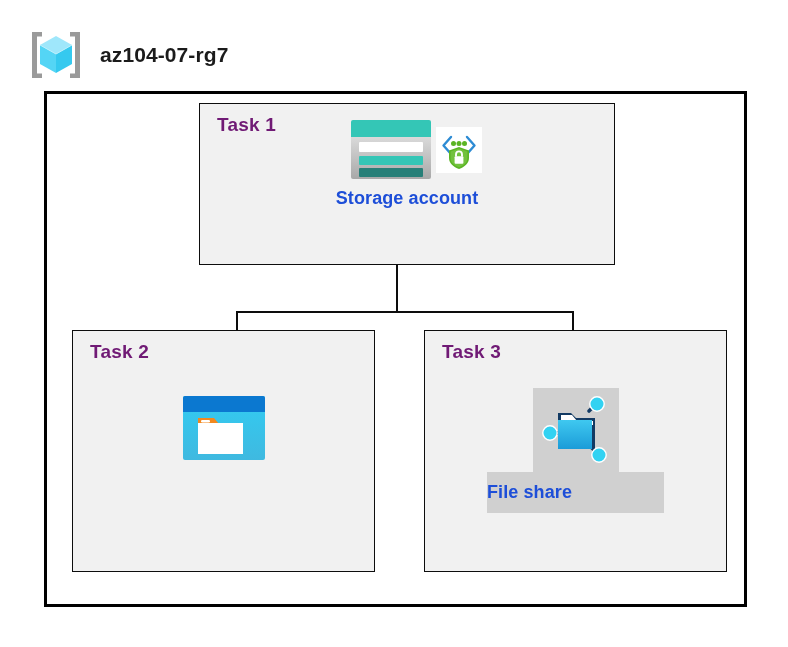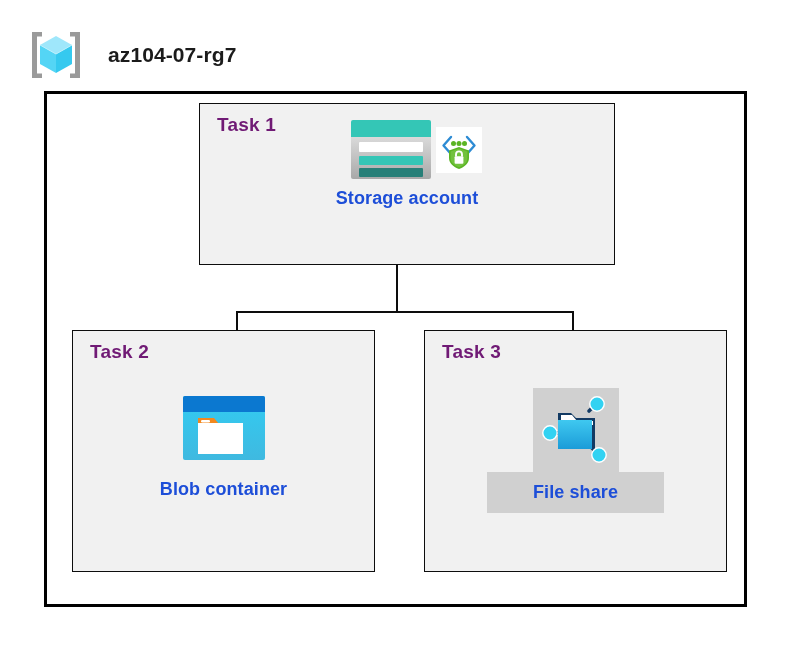--- a/index.html
+++ b/index.html
@@ -32,21 +32,21 @@
     display: flex;
     align-items: center;
   }
   .rg-icon {
     width: 56px;
     height: 52px;
     flex: 0 0 auto;
     display: block;
   }
   .rg-title {
-    margin-left: 24px;
+    margin-left: 16px;
     font-size: 21px;
     font-weight: bold;
     color: #1b1b1b;
     letter-spacing: 0.1px;
     white-space: nowrap;
   }
 
   
   .outer-box {
     position: absolute;
@@ -133,21 +133,21 @@
     display: flex;
     align-items: center;
     justify-content: center;
   }
   .fs-caption-bg {
     width: 177px;
     height: 41px;
     background: #d0d0d0;
     display: flex;
     align-items: center;
-    justify-content: center;
+    justify-content: flex-start;
   }
 
   
   .connector {
     position: absolute;
     background: #0d0d0d;
   }
   .v-line { width: 2px; }
   .h-line { height: 2px; }
 
@@ -244,21 +244,20 @@
       </defs>
       <rect x="3" y="3" width="82" height="64" rx="2" fill="url(#blobBody)"></rect>
       <rect x="3" y="3" width="82" height="16" rx="2" fill="#0b78d0"></rect>
       <rect x="3" y="13" width="82" height="6" fill="#0b78d0"></rect>
 
       <path d="M18 25 L34 25 L39 31 L18 31 Z" fill="#f2881f"></path>
       <rect x="21" y="27" width="9" height="2.6" rx="1.3" fill="#ffffff"></rect>
 
       <rect x="18" y="30" width="45" height="31" fill="#ffffff"></rect>
     </svg>
-    <div class="node-caption" id="blob-caption">Blob container</div>
   </div>
 
   <div class="task-box" id="task3-box">
     <div class="task-label">Task 3</div>
   </div>
 
   <div class="node" id="fileshare-node">
     <div class="fs-icon-bg">
       <svg width="74" height="74" viewBox="0 0 74 74">
         <defs>

